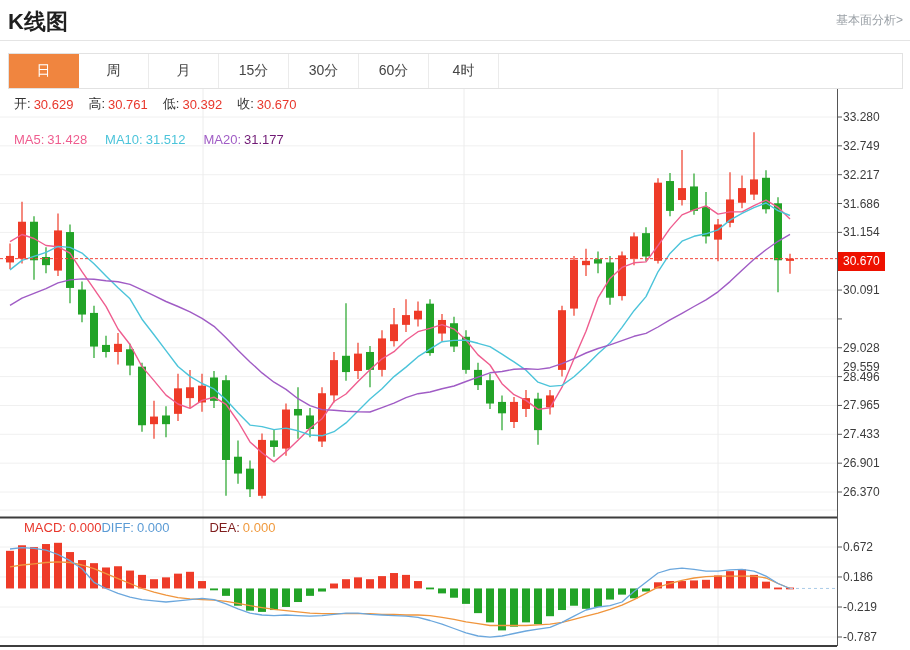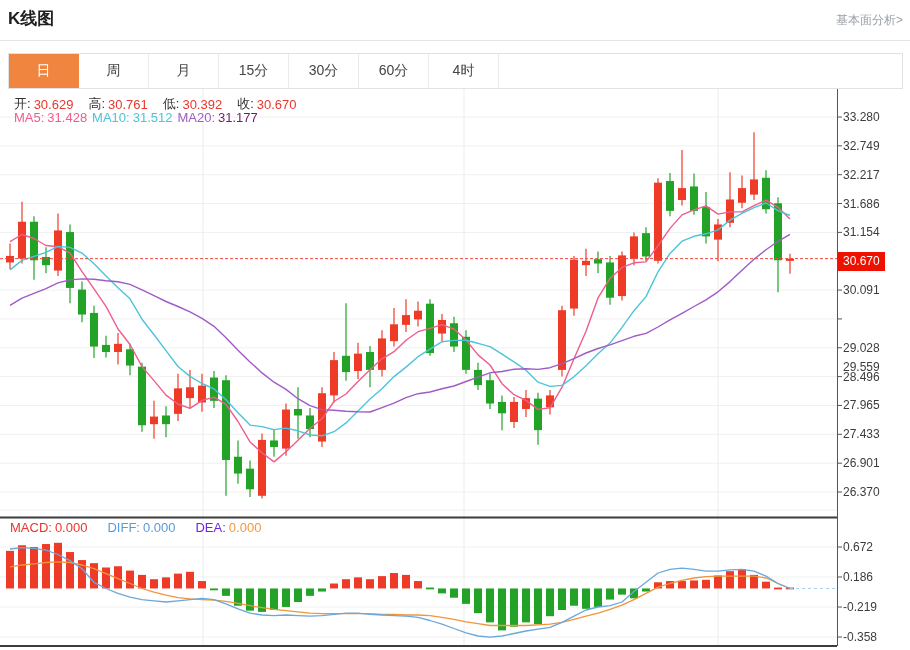--- a/index.html
+++ b/index.html
@@ -1,30 +1,30 @@
 <!DOCTYPE html>
 <html><head>
 <meta charset="utf-8">
 <style>
   html,body{margin:0;padding:0;background:#fff;}
   .page{position:relative;width:910px;height:650px;overflow:hidden;background:#fff;
         font-family:"Liberation Sans","DejaVu Sans",sans-serif;}
-  .title{position:absolute;left:8px;top:7px;font-size:17px;font-weight:bold;color:#1f1f1f;z-index:4;}
+  .title{position:absolute;left:8px;top:7px;font-size:22px;font-weight:bold;color:#1f1f1f;z-index:4;}
   .analysis-link{position:absolute;right:7px;top:12px;font-size:12px;color:#9aa0a6;cursor:pointer;z-index:4;}
   .divider{position:absolute;left:0;top:40px;width:910px;height:1px;background:#e4e4e4;z-index:2;}
   .tabbar{position:absolute;left:8px;top:53px;width:895px;height:36px;border:1px solid #e2e2e2;
           box-sizing:border-box;display:flex;background:#fff;z-index:4;}
   .tab{width:70px;height:100%;display:flex;align-items:center;justify-content:center;
        font-size:14px;color:#444;border-right:1px solid #ebebeb;cursor:pointer;box-sizing:border-box;}
   .tab.active{color:#fff;}
   svg.chart{position:absolute;left:0;top:0;z-index:1;}
   .legend{position:absolute;z-index:5;display:flex;font-size:13px;white-space:nowrap;}
   #legend-ohlc{left:14px;top:95px;gap:15px;}
-  #legend-ma{left:14px;top:110px;gap:5px;}
-  #legend-macd{left:10px;top:520px;gap:20px;}
+  #legend-ma{left:14px;top:132px;gap:18px;}
+  #legend-macd{left:24px;top:520px;}
   .legend .item{display:flex;gap:3px;align-items:center;}
   .axis-label{position:absolute;left:843px;font-size:12px;color:#3c3c3c;z-index:3;}
   .price-tag{position:absolute;left:838px;top:252px;height:19px;line-height:19px;padding:0 5px;
              color:#fff;font-size:12px;z-index:6;background:#ee1100;}
 </style>
 </head>
 <body>
 
 <div class="page">
   <div class="title">K线图</div>
@@ -325,21 +325,21 @@
   <div class="legend" id="legend-macd">
       <div class="item">
         <span style="color: rgb(232, 55, 44);">MACD:</span>
         <span style="color: rgb(232, 55, 44);">0.000</span>
       </div>
       <div class="item">
         <span style="color: rgb(91, 155, 213);">DIFF:</span>
         <span style="color: rgb(91, 155, 213);">0.000</span>
       </div>
       <div class="item">
-        <span style="color: #6d28d9;">DEA:</span>
+        <span style="color: #7f1d1d; margin-left: 40px;">DEA:</span>
         <span style="color: rgb(240, 154, 62);">0.000</span>
       </div>
     </div>
 
   <div id="axis-labels">
       <div class="axis-label" style="top: 110px;">33.280</div>
       <div class="axis-label" style="top: 138.817px;">32.749</div>
       <div class="axis-label" style="top: 167.688px;">32.217</div>
       <div class="axis-label" style="top: 196.505px;">31.686</div>
       <div class="axis-label" style="top: 225.376px;">31.154</div>
@@ -347,17 +347,17 @@
       <div class="axis-label" style="top: 311.936px; margin-top: 48px;">29.559</div>
       <div class="axis-label" style="top: 340.753px;">29.028</div>
       <div class="axis-label" style="top: 369.624px;">28.496</div>
       <div class="axis-label" style="top: 398.441px;">27.965</div>
       <div class="axis-label" style="top: 427.312px;">27.433</div>
       <div class="axis-label" style="top: 456.183px;">26.901</div>
       <div class="axis-label" style="top: 485px;">26.370</div>
       <div class="axis-label" style="top: 540px;">0.672</div>
       <div class="axis-label" style="top: 569.979px;">0.186</div>
       <div class="axis-label" style="top: 600.021px;">-0.219</div>
-      <div class="axis-label" style="top: 630px;">-0.358</div>
+      <div class="axis-label" style="top: 630px;">-0.787</div>
     </div>
 
   <div class="price-tag" style="background: rgb(238, 17, 0); top: 252.143px;">30.670</div>
 </div>
 
 </body></html>

